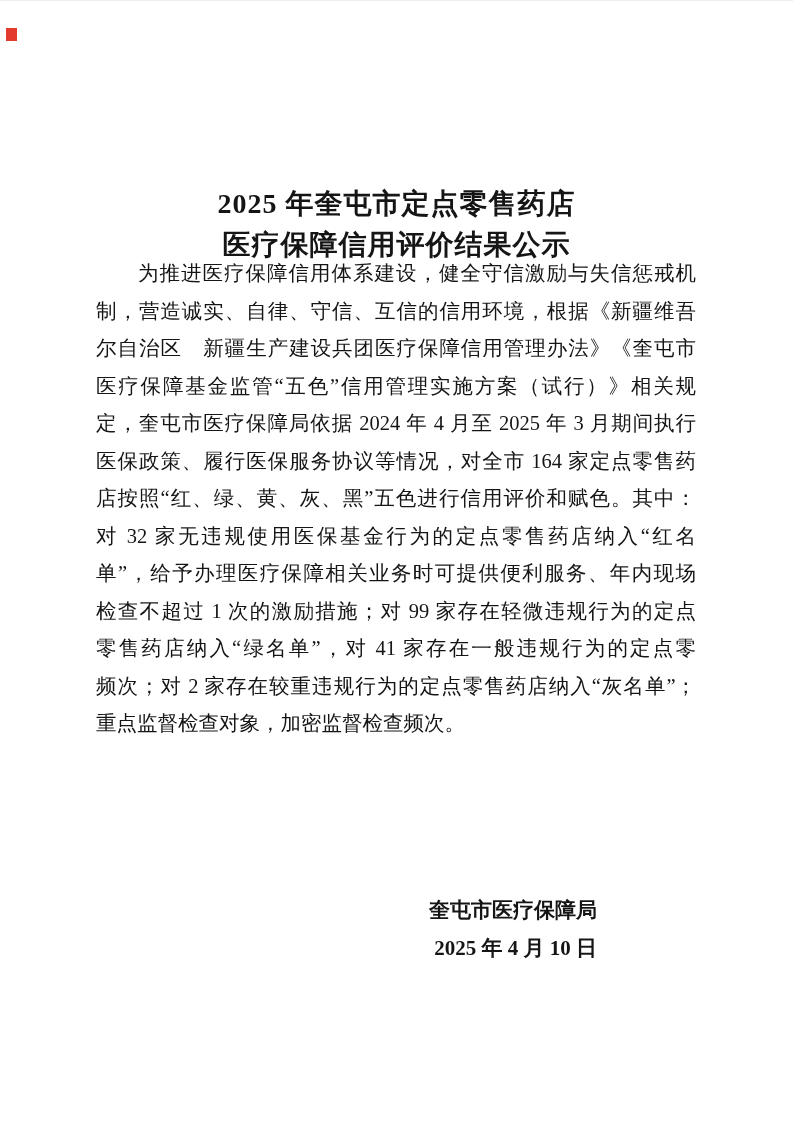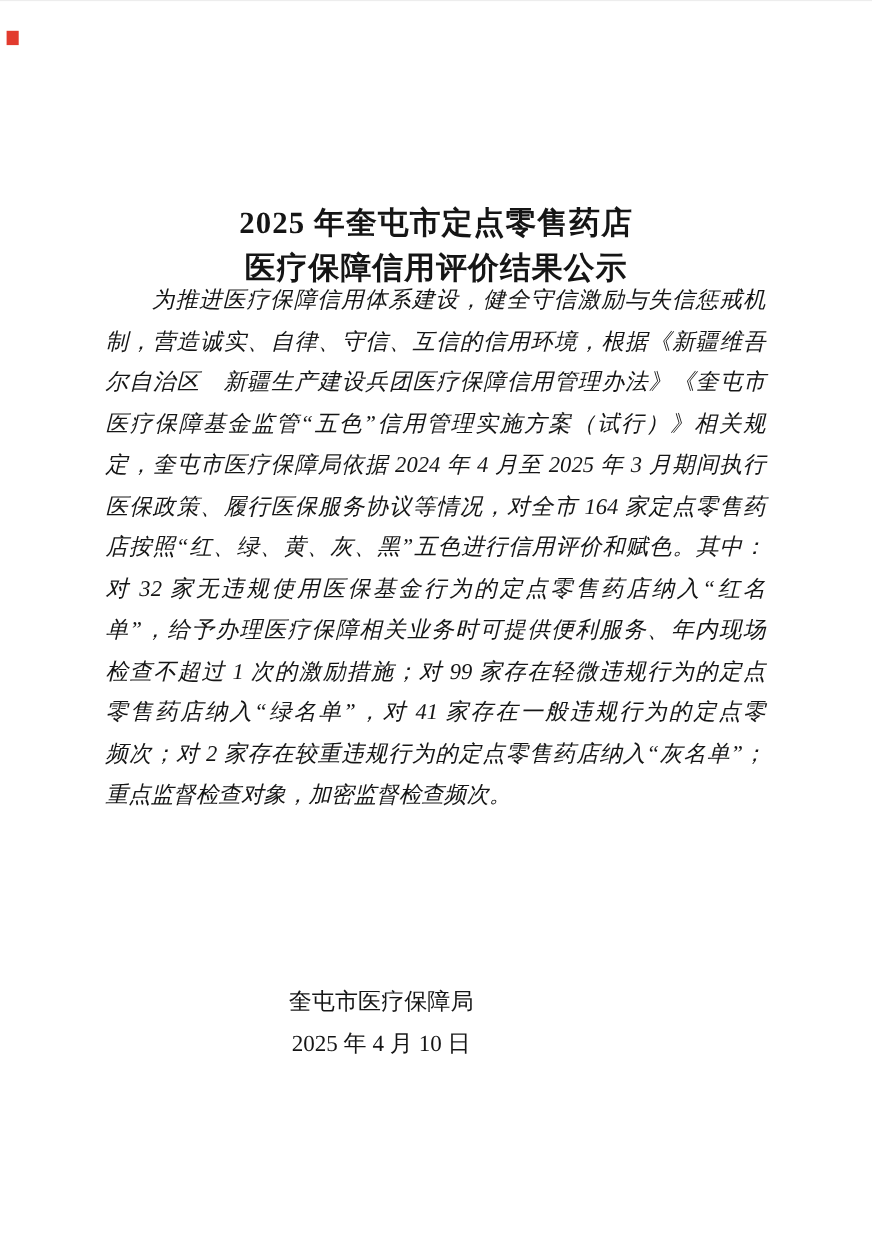--- a/index.html
+++ b/index.html
@@ -31,42 +31,42 @@
     font-weight: 700;
     letter-spacing: 1px;
     margin-top: 38px;
   }
   .body-block {
     position: absolute;
     top: 254px;
     left: 96px;
     width: 600px;
     font-size: 20.5px;
-    font-style: italic;
   }
   .line {
     height: 37.5px;
     line-height: 37.5px;
     white-space: nowrap;
   }
   .line.just {
     text-align: justify;
     text-align-last: justify;
     text-justify: inter-character;
   }
   .line.indent { text-indent: 42px; }
   .signature {
     position: absolute;
     top: 891px;
     left: 96px;
     width: 600px;
     box-sizing: border-box;
     padding-right: 99px;
-    text-align: center;
+    text-align: right;
     font-size: 21px;
+    font-weight: bold;
   }
   .sig-line {
     height: 37.5px;
     line-height: 37.5px;
     white-space: nowrap;
   }
 </style>
 </head>
 <body>
 

